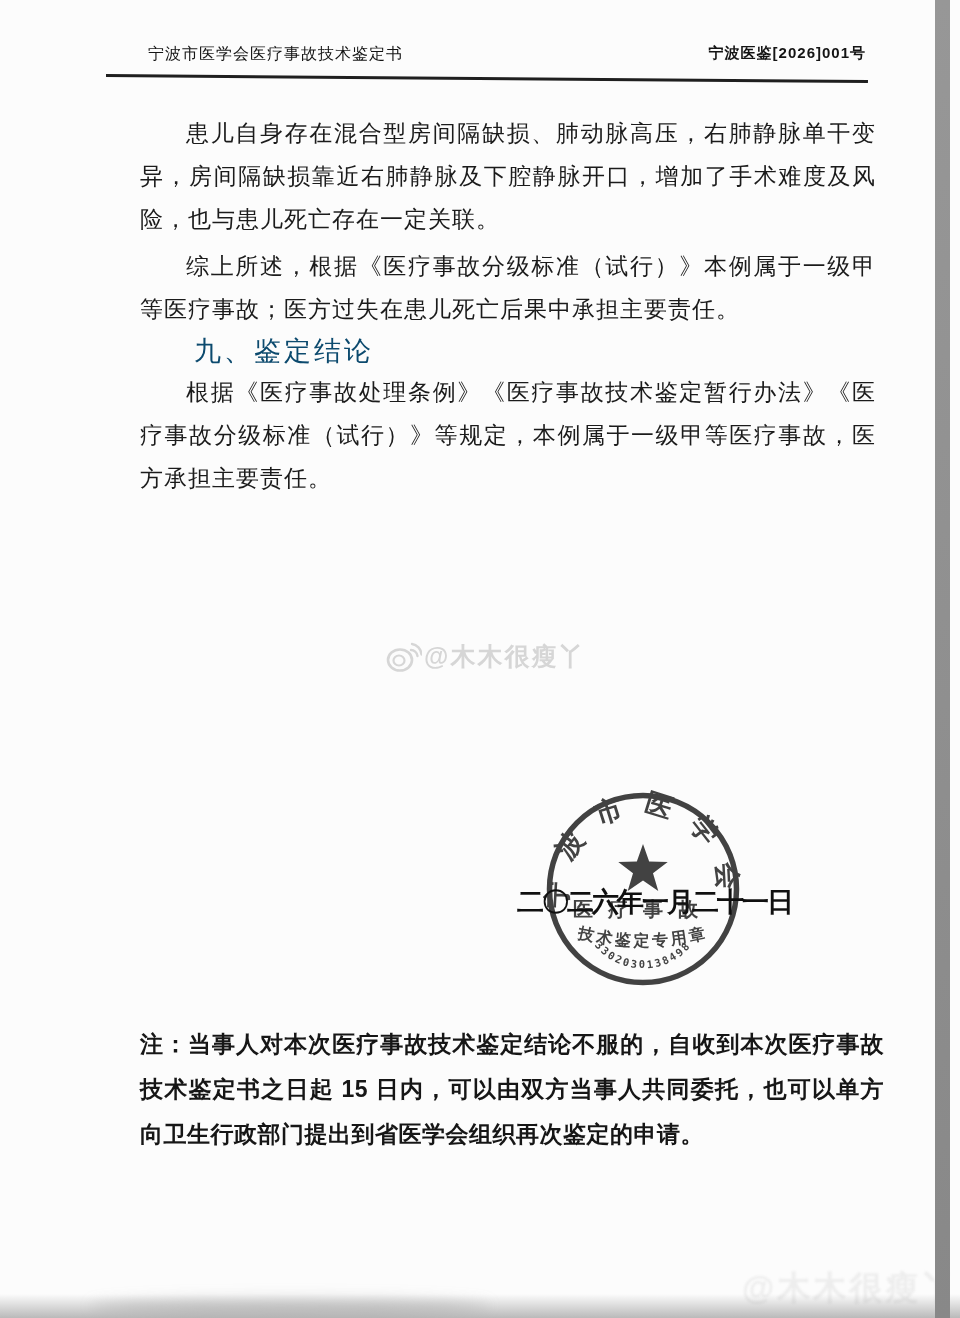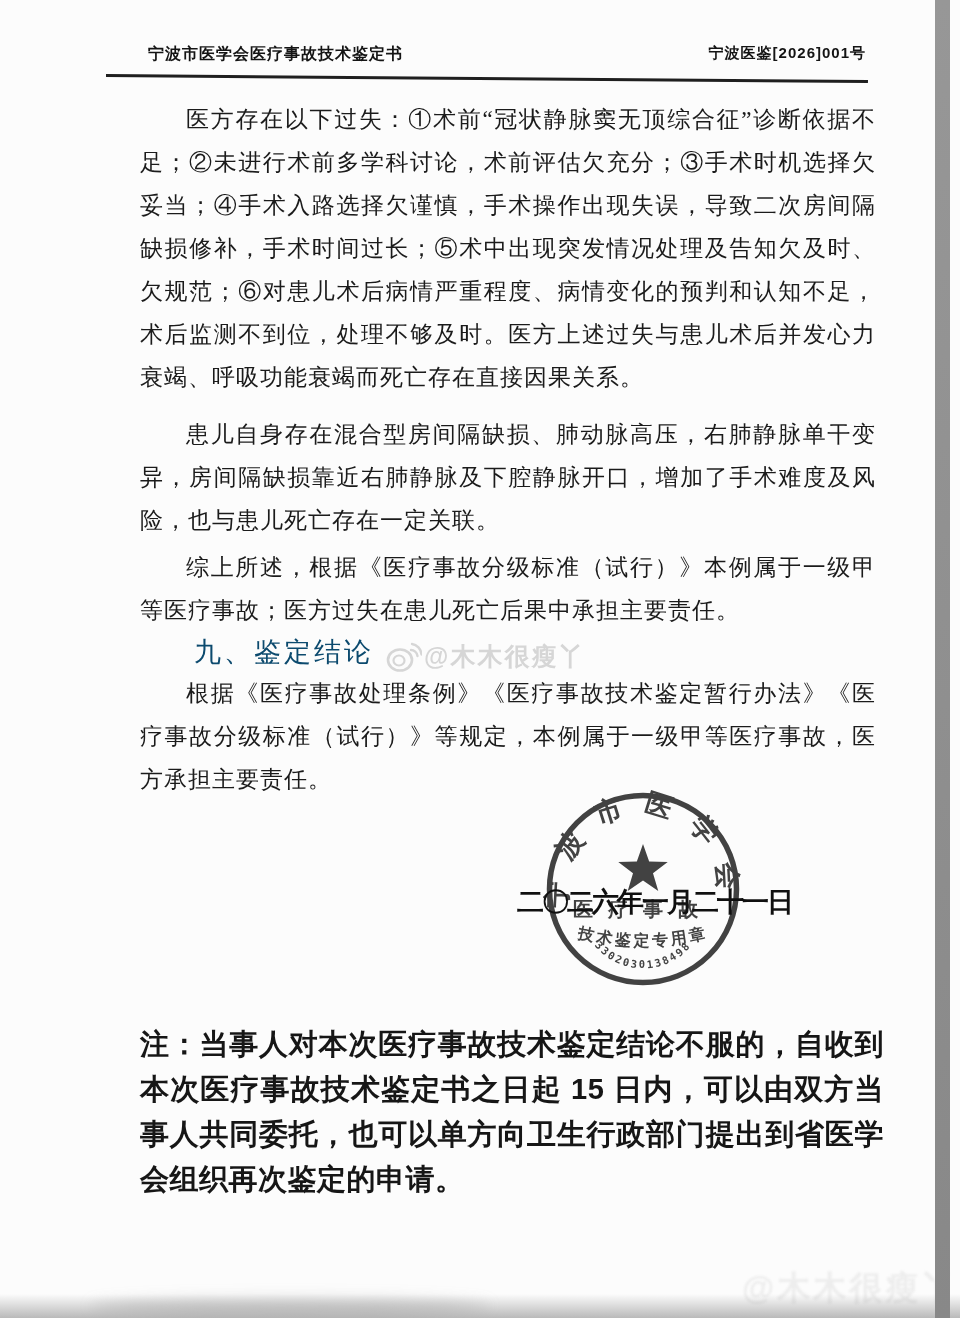--- a/index.html
+++ b/index.html
@@ -5,21 +5,21 @@
   html,body{margin:0;padding:0;background:#e9e9e9;}
   .page{
     position:relative;width:960px;height:1318px;margin:0 auto;
     background:#fcfcfc;overflow:hidden;color:#1b1b1b;
     font-family:"Liberation Serif","DejaVu Serif",serif;
   }
   
   .hdr-left{
     position:absolute;left:148px;top:44px;
     font-family:"Liberation Sans","DejaVu Sans",sans-serif;
-    font-weight:bold;font-size:16px;letter-spacing:1px;color:#141414;
+    font-weight:normal;font-size:16px;letter-spacing:1px;color:#141414;
   }
   .hdr-right{
     position:absolute;right:94px;top:44px;
     font-family:"Liberation Sans","DejaVu Sans",sans-serif;
     font-weight:bold;font-size:15px;letter-spacing:1px;color:#141414;
   }
   .hdr-rule{
     position:absolute;left:106px;top:74px;width:762px;height:3px;
     background:#1f1f1f;transform:rotate(0.45deg);transform-origin:left center;
   }
@@ -49,21 +49,21 @@
   .seal{position:absolute;left:543px;top:788px;width:200px;height:207px;}
   .seal-date{
     position:absolute;left:517px;top:884px;
     font-size:27px;font-weight:bold;letter-spacing:-2px;color:#101010;
     font-family:"Liberation Serif","DejaVu Serif",serif;white-space:nowrap;text-align:right;
   }
   
   .note{
     position:absolute;left:140px;top:1022px;width:744px;
     font-family:"Liberation Sans","DejaVu Sans",sans-serif;font-weight:600;
-    font-size:29px;line-height:45px;letter-spacing:0.5px;text-align:justify;color:#161616;
+    font-size:23px;line-height:45px;letter-spacing:0.5px;text-align:justify;color:#161616;
   }
   
   .wm-footer{
     position:absolute;left:742px;top:1266px;
     font-family:"Liberation Sans","DejaVu Sans",sans-serif;font-weight:bold;
     font-size:33px;letter-spacing:3px;color:#ededed;filter:blur(1.3px);
     white-space:nowrap;user-select:none;
   }
   
   .edge-right{
@@ -82,21 +82,20 @@
 </head>
 <body>
 
 <div class="page">
 
   <div class="hdr-left">宁波市医学会医疗事故技术鉴定书</div>
   <div class="hdr-right">宁波医鉴[2026]001号</div>
   <div class="hdr-rule"></div>
 
   <div class="doc-body">
-    <p>医方存在以下过失：①术前“冠状静脉窦无顶综合征”诊断依据不足；②未进行术前多学科讨论，术前评估欠充分；③手术时机选择欠妥当；④手术入路选择欠谨慎，手术操作出现失误，导致二次房间隔缺损修补，手术时间过长；⑤术中出现突发情况处理及告知欠及时、欠规范；⑥对患儿术后病情严重程度、病情变化的预判和认知不足，术后监测不到位，处理不够及时。医方上述过失与患儿术后并发心力衰竭、呼吸功能衰竭而死亡存在直接因果关系。</p>
     <p class="sp1">患儿自身存在混合型房间隔缺损、肺动脉高压，右肺静脉单干变异，房间隔缺损靠近右肺静脉及下腔静脉开口，增加了手术难度及风险，也与患儿死亡存在一定关联。</p>
     <p class="sp2">综上所述，根据《医疗事故分级标准（试行）》本例属于一级甲等医疗事故；医方过失在患儿死亡后果中承担主要责任。</p>
     <p class="section-heading">九、鉴定结论</p>
     <p>根据《医疗事故处理条例》《医疗事故技术鉴定暂行办法》《医疗事故分级标准（试行）》等规定，本例属于一级甲等医疗事故，医方承担主要责任。</p>
   </div>
 
   <div class="wm">
     <span>
       <svg width="36" height="32" viewBox="0 0 36 32" fill="none">
         <ellipse cx="14" cy="19" rx="12" ry="10.5" stroke="#d6d6d6" stroke-width="2.6"></ellipse>

